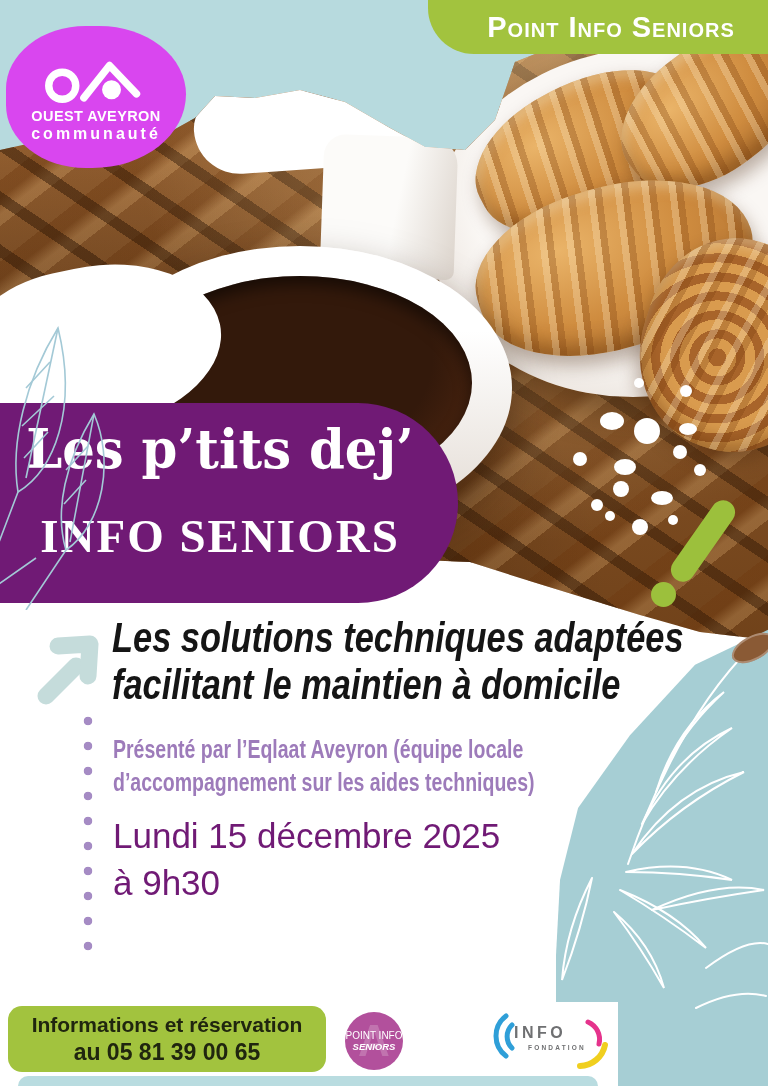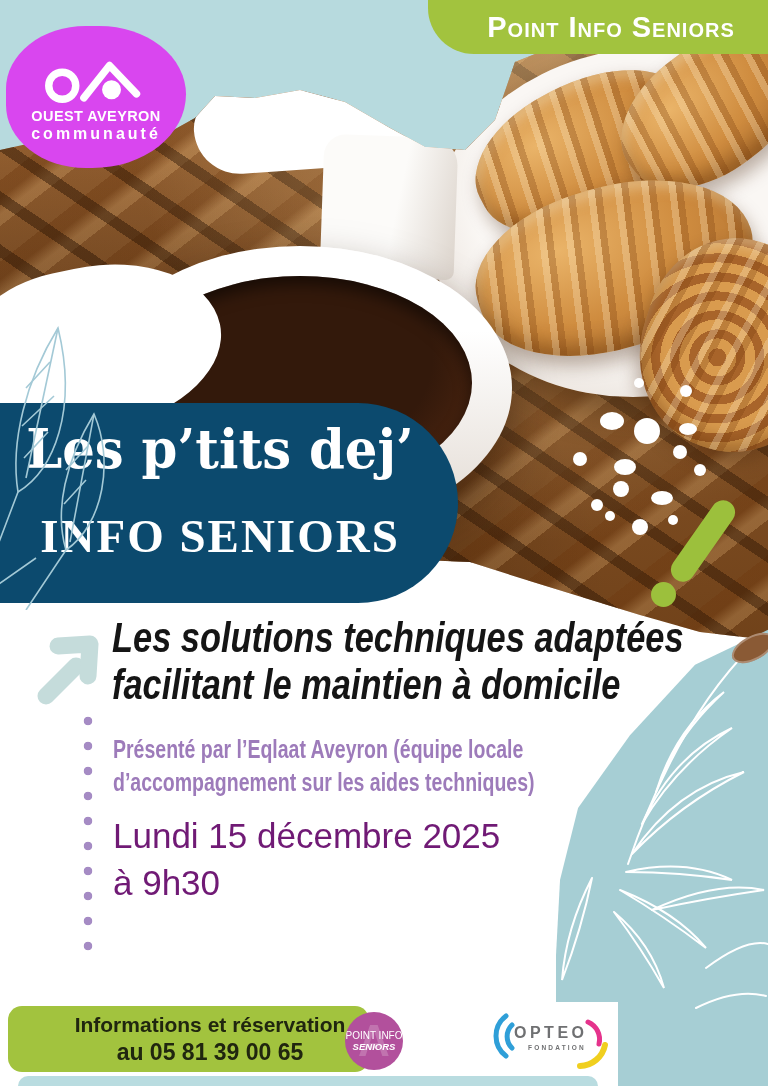--- a/index.html
+++ b/index.html
@@ -59,21 +59,21 @@
     display:flex;flex-direction:column;align-items:center;justify-content:center;color:#fff;}
   .brand .mark{width:118px;height:54px;margin-bottom:2px;}
   .brand .l1{font-weight:700;font-size:14.5px;letter-spacing:.4px;}
   .brand .l2{font-weight:700;font-size:16px;letter-spacing:3px;margin-top:1px;}
   .teal-corner{left:556px;top:628px;width:212px;height:458px;background:#a6ced4;
     clip-path:polygon(100% 0.4%,65.6% 8%,34.9% 23.4%,10.4% 39.3%,1.9% 55%,0 71.4%,0 100%,100% 100%);}
   .dryleaf{left:730px;top:636px;width:46px;height:24px;background:#8a5a35;border-radius:50%;
     transform:rotate(-28deg);box-shadow:inset 0 0 0 2px rgba(255,255,255,.30);}
 
   
-  .title-blob{left:0;top:403px;width:458px;height:200px;background:#0c4a6e;border-radius:0 110px 110px 0;}
+  .title-blob{left:0;top:403px;width:458px;height:200px;background:#701a75;border-radius:0 110px 110px 0;}
   .title-blob .t1{position:absolute;left:0;top:14px;width:440px;text-align:center;
     font-family:"DejaVu Serif",serif;font-weight:700;color:#fff;font-size:54px;transform:scaleX(.95);transform-origin:center;}
   .title-blob .t2{position:absolute;left:0;top:106px;width:440px;text-align:center;
     font-family:Liberation Serif, serif;font-weight:700;color:#fff;font-size:47px;letter-spacing:2px;}
   .leaves-blue{left:-4px;top:318px;width:176px;height:292px;}
 
   
   .dots{left:566px;top:370px;width:160px;height:200px;}
   .green-dash{left:691px;top:494px;width:24px;height:94px;border-radius:12px;background:#9cc03c;transform:rotate(35deg);}
   .green-dot{left:651px;top:582px;width:25px;height:25px;border-radius:50%;background:#9cc03c;}
@@ -85,21 +85,21 @@
   .dotline{left:83px;top:716px;width:10px;height:250px;
     background-image:radial-gradient(circle 4px at 5px 5px,#a58bc4 4px,transparent 4.6px);
     background-size:10px 25px;background-repeat:repeat-y;}
   .presenter{left:113px;top:733px;color:#9d7bba;font-weight:700;font-size:25px;line-height:33px;
     transform:scaleX(.78);transform-origin:left top;white-space:nowrap;}
   .date{left:113px;top:812px;color:#701a75;font-weight:400;font-size:35px;line-height:47px;white-space:nowrap;}
   .venue{left:113px;top:899px;color:#1c1c1c;font-size:28px;line-height:34px;white-space:nowrap;}
 
   
   .contact{left:8px;top:1006px;width:318px;height:66px;background:#a2c33e;border-radius:14px;
-    display:flex;flex-direction:column;align-items:center;justify-content:center;color:#20260f;font-weight:700;padding-left:43px;}
+    display:flex;flex-direction:column;align-items:center;justify-content:center;color:#20260f;font-weight:700;}
   .contact .c1{font-size:21px;line-height:26px;}
   .contact .c2{font-size:23px;line-height:28px;}
   .footer-white{left:330px;top:1002px;width:288px;height:84px;background:#ffffff;}
   .blue-strip{left:18px;top:1076px;width:580px;height:14px;background:#b9dce0;border-radius:10px 10px 0 0;}
   .pis{left:345px;top:1012px;width:58px;height:58px;border-radius:50%;background:#b2509c;color:#fff;
     display:flex;flex-direction:column;align-items:center;justify-content:center;text-align:center;overflow:hidden;}
   .pis .wm{position:absolute;font-size:44px;font-weight:700;color:rgba(255,255,255,.20);}
   .pis .p1{font-size:10px;font-weight:400;position:relative;}
   .pis .p2{font-size:9.5px;font-weight:700;position:relative;font-style:italic;}
   .aveyron{left:398px;top:1008px;width:100px;text-align:center;color:#223f8a;}
@@ -250,17 +250,17 @@
 
   <div class="abs opteo">
     <svg width="126" height="66" viewBox="0 0 126 66">
       <g fill="none" stroke-linecap="round">
         <path d="M18 8 A25 25 0 0 0 18 48" stroke="#2f9fd8" stroke-width="5"></path>
         <path d="M24 17 A16 16 0 0 0 24 40" stroke="#2f9fd8" stroke-width="5"></path>
         <path d="M100 14 A19 19 0 0 1 111 36" stroke="#e5338c" stroke-width="5"></path>
         <path d="M92 58 A26 26 0 0 0 117 37" stroke="#f0cf1f" stroke-width="6"></path>
       </g>
     </svg>
-    <span class="name">OPTEO</span>
+    <span class="name">INFO</span>
     <span class="sub">FONDATION</span>
   </div>
 
 </div>
 
 </body></html>

